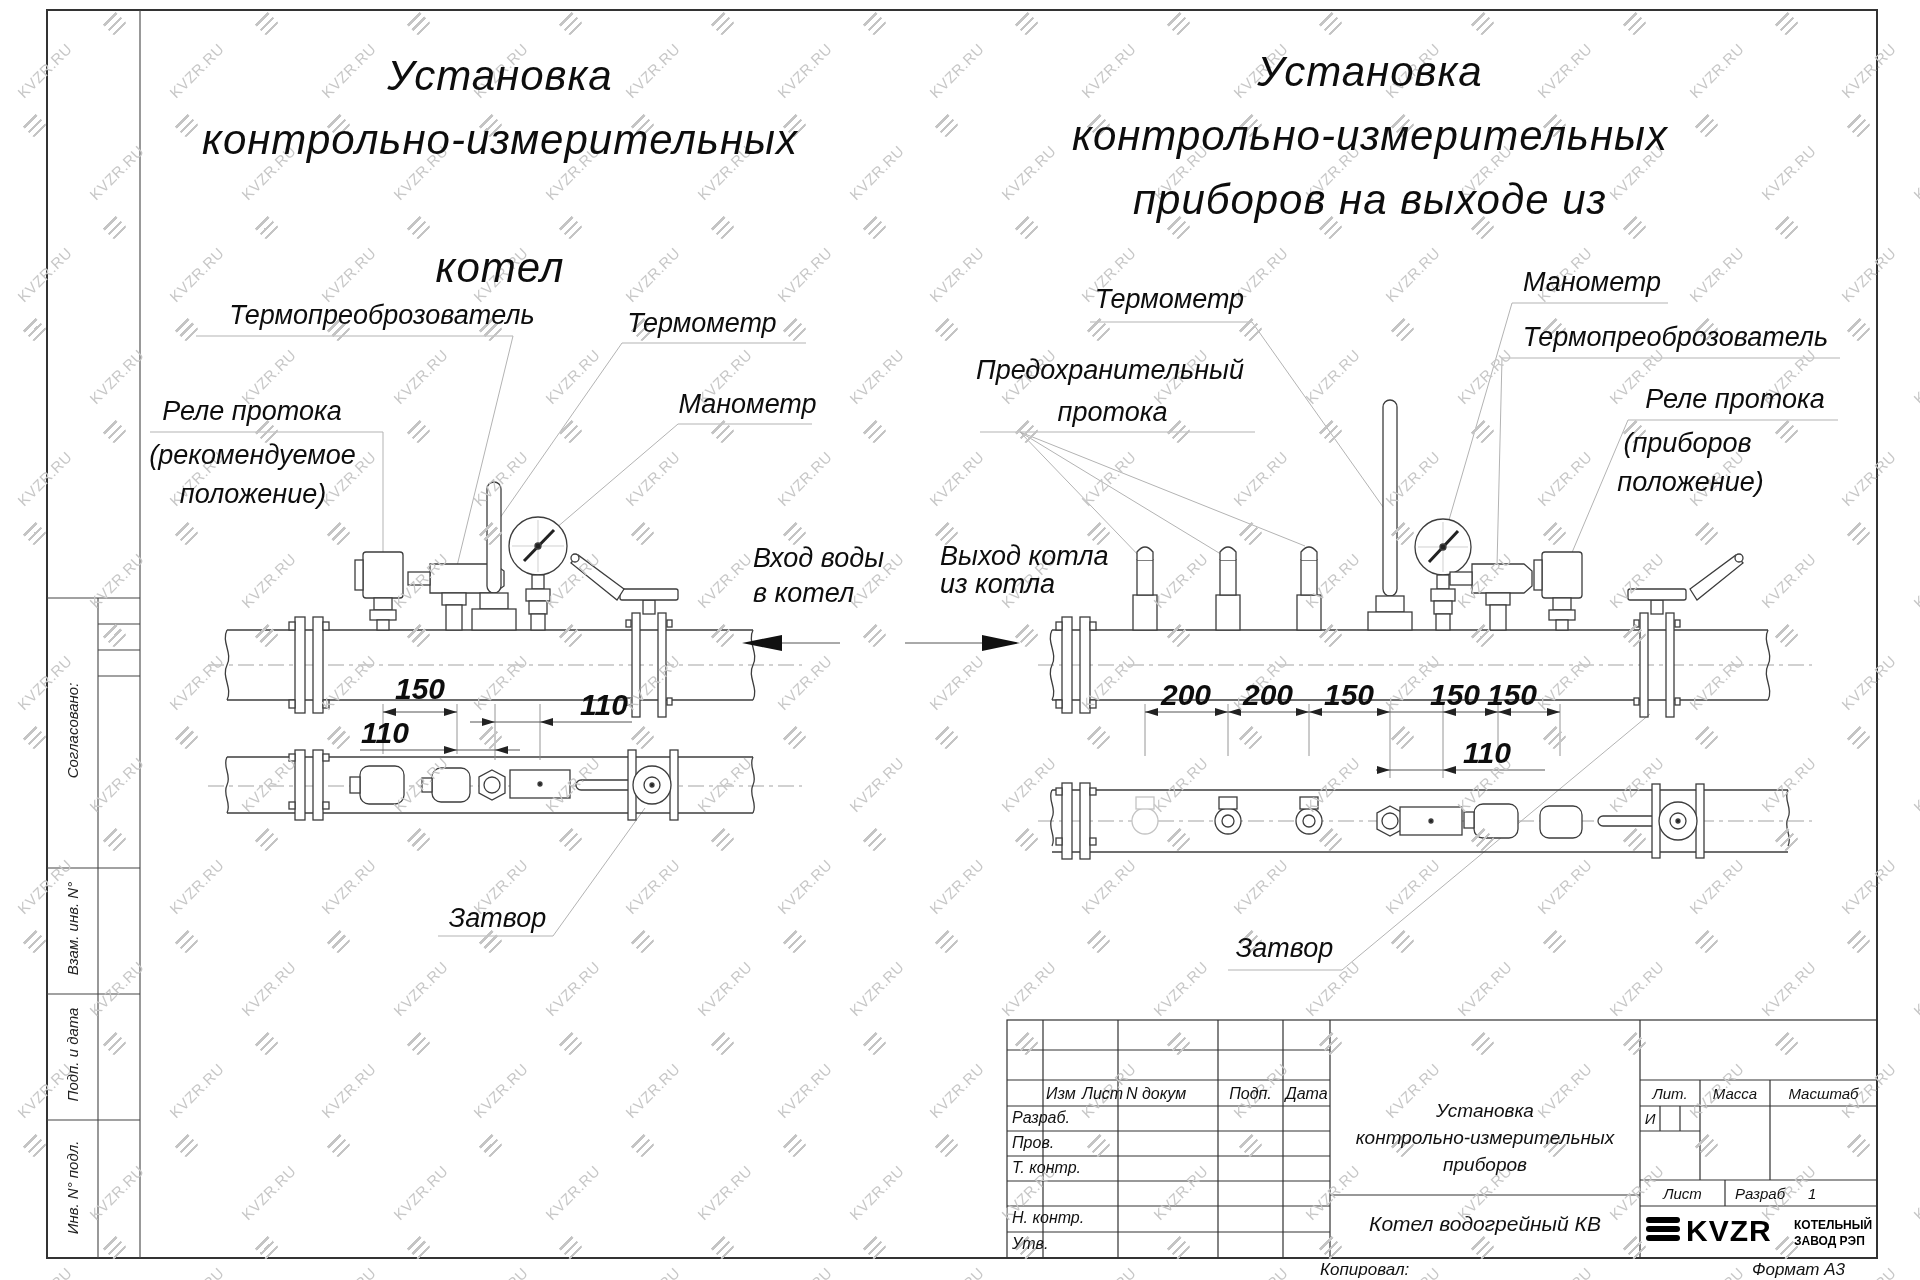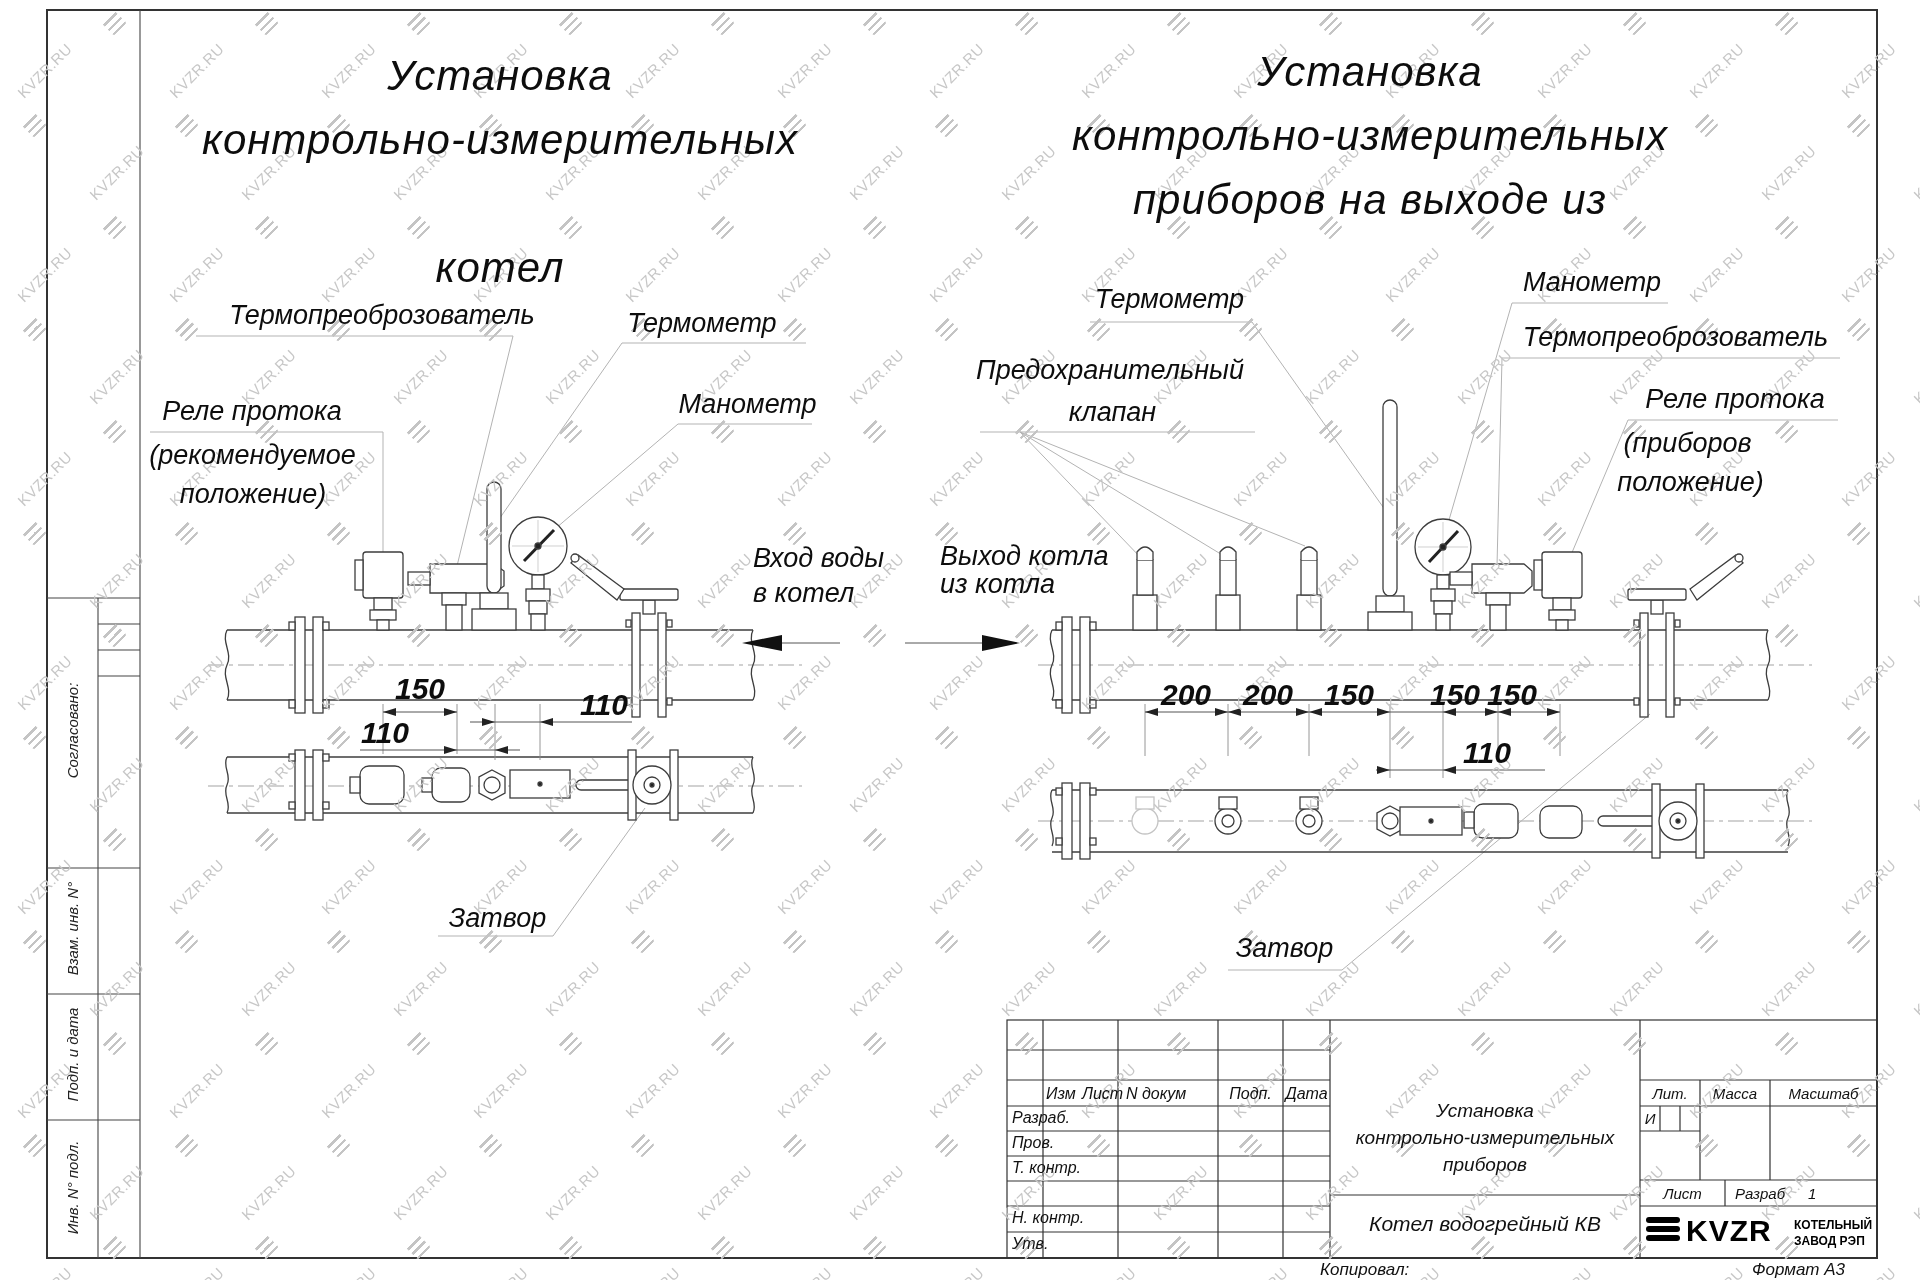--- a/index.html
+++ b/index.html
@@ -662,21 +662,21 @@
 <div class="txt lbl left" style="left:753px;top:543px;width:220px">Вход воды</div>
 <div class="txt lbl left" style="left:753px;top:578px;width:220px">в котел</div>
 <div class="txt lbl" style="left:435px;top:903px;width:125px">Затвор</div>
 
 <div class="txt dim" style="left:390px;top:672px;width:60px">150</div>
 <div class="txt dim" style="left:574px;top:688px;width:60px">110</div>
 <div class="txt dim" style="left:355px;top:716px;width:60px">110</div>
 
 <div class="txt lbl" style="left:1082px;top:284px;width:175px">Термометр</div>
 <div class="txt lbl" style="left:965px;top:355px;width:290px">Предохранительный</div>
-<div class="txt lbl" style="left:1020px;top:397px;width:185px">клапан</div>
+<div class="txt lbl" style="left:1020px;top:397px;width:185px">протока</div>
 <div class="txt lbl" style="left:1513px;top:267px;width:158px">Манометр</div>
 <div class="txt lbl" style="left:1508px;top:322px;width:335px">Термопреоброзователь</div>
 <div class="txt lbl" style="left:1630px;top:384px;width:210px">Реле протока</div>
 <div class="txt lbl" style="left:1580px;top:428px;width:215px">(приборов</div>
 <div class="txt lbl" style="left:1588px;top:467px;width:205px">положение)</div>
 <div class="txt lbl left" style="left:940px;top:541px;width:230px">Выход котла</div>
 <div class="txt lbl left" style="left:940px;top:569px;width:230px">из котла</div>
 <div class="txt lbl" style="left:1222px;top:933px;width:125px">Затвор</div>
 
 <div class="txt dim" style="left:1156px;top:678px;width:60px">200</div>

